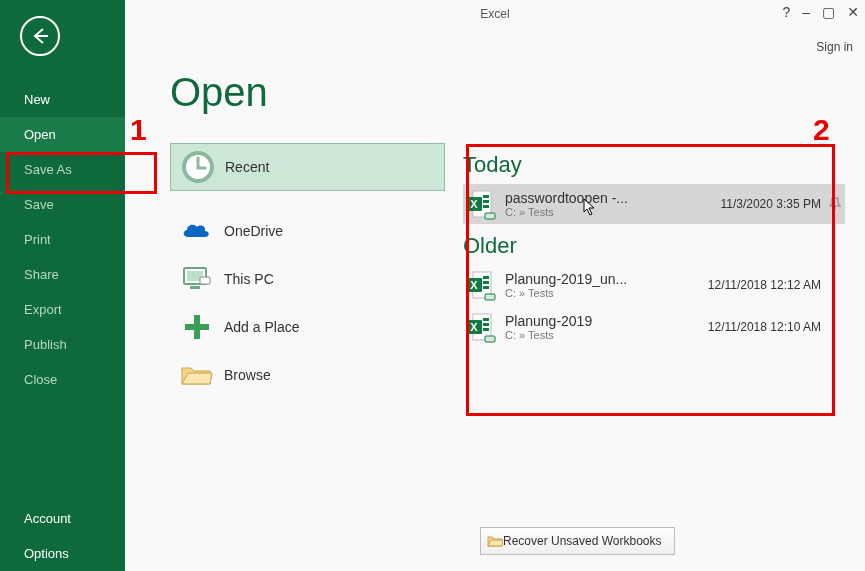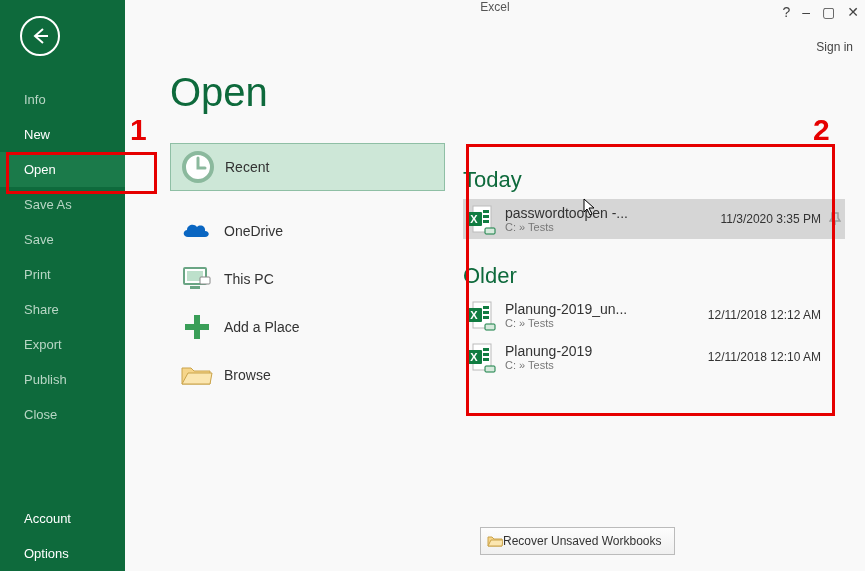--- a/index.html
+++ b/index.html
@@ -1,19 +1,19 @@
 <!DOCTYPE html>
 <html><head>
   <meta charset="utf-8">
   <style>
     * { margin: 0; padding: 0; box-sizing: border-box; }
     html, body { width: 865px; height: 571px; font-family: "Segoe UI", Arial, sans-serif; background: #f9f9f9; }
     .window { display: flex; width: 865px; height: 571px; position: relative; }
     
-    .titlebar { position: absolute; top: 0; left: 125px; right: 0; height: 28px; display: flex; justify-content: center; }
+    .titlebar { position: absolute; top: 0; left: 125px; right: 0; height: 28px; display: flex; align-items: center; justify-content: center; }
     .titlebar .title { font-size: 12px; color: #555; }
     .titlebar .controls { position: absolute; right: 6px; top: 4px; display: flex; gap: 12px; color: #444; font-size: 14px; }
     .titlebar .controls span { cursor: pointer; }
     .sign-in { position: absolute; right: 12px; top: 40px; font-size: 12px; color: #444; cursor: pointer; }
     
     .sidebar { width: 125px; height: 571px; background: #0e6a3c; color: #cfe7d9; display: flex; flex-direction: column; padding-top: 16px; }
     .back-btn { width: 40px; height: 40px; border: 2px solid #fff; border-radius: 50%; margin-left: 20px; margin-bottom: 26px; display: flex; align-items: center; justify-content: center; cursor: pointer; }
     .back-btn svg { fill: #fff; }
     .side-list { display: flex; flex-direction: column; }
     .side-item { padding: 10px 24px; font-size: 13px; cursor: pointer; color: #b8d6c5; }
@@ -27,21 +27,21 @@
     .main { flex: 1; height: 571px; padding: 70px 20px 20px 45px; position: relative; }
     .page-title { font-size: 40px; font-weight: 300; color: #0e6a3c; }
     .columns { display: flex; margin-top: 28px; height: 420px; }
     .places { width: 275px; }
     .place-item { display: flex; align-items: center; height: 48px; padding-left: 10px; cursor: pointer; gap: 10px; }
     .place-item.selected { background: #cde7d7; border: 1px solid #8fbfa5; }
     .place-icon { width: 34px; height: 34px; display: flex; align-items: center; justify-content: center; }
     .place-label { font-size: 14px; color: #333; }
     
     .recent-panel { flex: 1; padding-left: 18px; position: relative; }
-    .group-header { font-size: 22px; color: #0e6a3c; font-weight: 400; margin: 24px 0 6px 0; }
+    .group-header { font-size: 22px; color: #0e6a3c; font-weight: 400; margin: 9px 0 6px 0; }
     .file-row { display: flex; align-items: center; height: 40px; margin-bottom: 2px; cursor: pointer; position: relative; }
     .file-row.hovered { background: #d6d6d6; }
     .file-icon { width: 34px; height: 34px; margin-right: 8px; }
     .file-text { display: flex; flex-direction: column; flex: 1; min-width: 0; }
     .file-name { font-size: 14px; color: #333; white-space: nowrap; overflow: hidden; text-overflow: ellipsis; max-width: 150px; }
     .file-path { font-size: 11px; color: #777; }
     .file-date { font-size: 12px; color: #333; padding-right: 24px; }
     .pin { position: absolute; right: 4px; top: 13px; opacity: 0.5; }
     .pin svg { stroke: #666; fill: none; }
     .recover-btn { position: absolute; bottom: 16px; left: 480px; height: 28px; padding: 0 12px 0 6px; display: flex; align-items: center; border: 1px solid #bbb; background: linear-gradient(#fdfdfd, #f0f0f0); font-size: 12px; color: #333; cursor: pointer; }
@@ -66,21 +66,20 @@
   <div class="sign-in">Sign in</div>
 
   <div class="sidebar">
     <div class="back-btn">
       <svg width="20" height="20" viewBox="0 0 20 20">
           <path d="M12 2 L4 10 L12 18 L12 14 L16 14 L16 6 L12 6 Z" fill="none"></path>
           <path d="M13 3 L5 10 L13 17 M5 10 L18 10" stroke="#fff" stroke-width="2" fill="none"></path>
         </svg>
     </div>
     <div class="side-list">
-      <div class="side-item">Info</div>
       <div class="side-item enabled">New</div>
       <div class="side-item enabled selected">Open</div>
       <div class="side-item">Save As</div>
       <div class="side-item">Save</div>
       <div class="side-item">Print</div>
       <div class="side-item">Share</div>
       <div class="side-item">Export</div>
       <div class="side-item">Publish</div>
       <div class="side-item">Close</div>
     </div>

